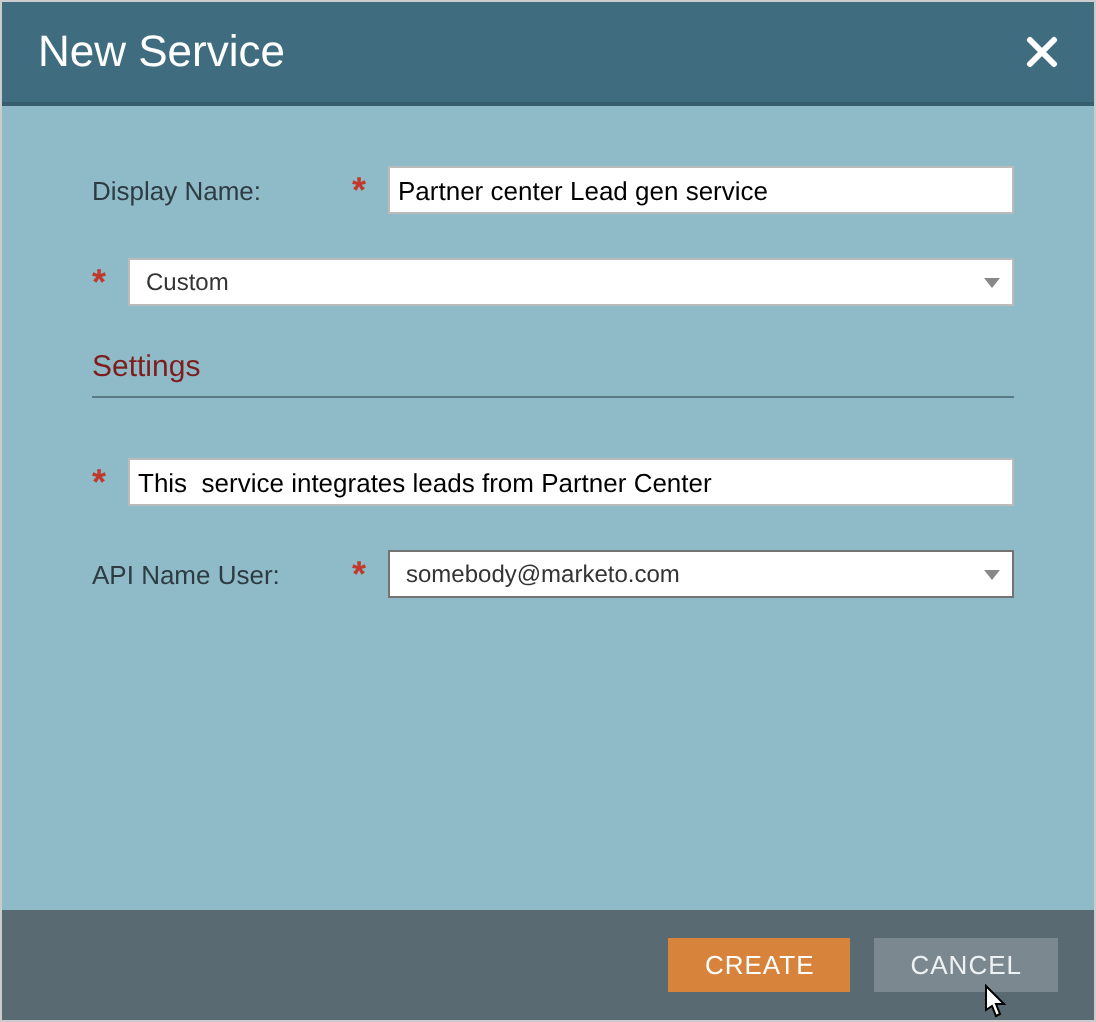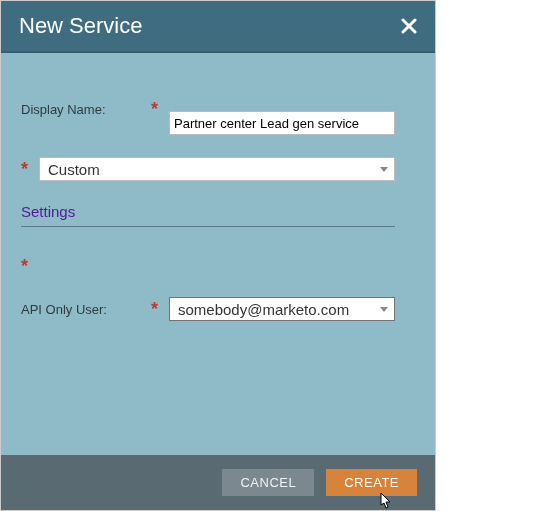--- a/index.html
+++ b/index.html
@@ -10,21 +10,21 @@
     body {
       font-family: Arial, Helvetica, sans-serif;
       font-size: 13px;
       color: #333;
       background: #fff;
       width: 548px;
       height: 511px;
       overflow: hidden;
     }
     .modal {
-      width: 436px;
+      width: 548px;
       height: 511px;
       display: flex;
       flex-direction: column;
       border: 1px solid #ccc;
     }
     .modal-header {
       background: #3f6d7f;
       color: #fff;
       padding: 12px 18px;
       display: flex;
@@ -39,21 +39,21 @@
     .close-icon svg {
       width: 16px;
       height: 16px;
       fill: #fff;
       display: block;
       cursor: pointer;
     }
     .modal-body {
       background: #8fbac7;
       flex: 1;
-      padding: 30px 40px 20px 20px;
+      padding: 30px 40px 20px 45px;
     }
     .form-row {
       display: flex;
       align-items: center;
       margin-bottom: 22px;
     }
     .form-label {
       width: 130px;
       color: #2d3b42;
       font-size: 13px;
@@ -68,45 +68,44 @@
     }
     .text-input {
       flex: 1;
       height: 24px;
       border: 1px solid #bbb;
       background: #fff;
       padding: 0 4px;
       font-size: 13px;
       font-family: inherit;
       outline: none;
-      margin-top: 28px;
     }
     .select-box {
       flex: 1;
       height: 24px;
       border: 1px solid #bbb;
       background: #fff;
       display: flex;
       align-items: center;
       justify-content: space-between;
       padding: 0 6px 0 8px;
-      font-size: 15px;
+      font-size: 12px;
       cursor: pointer;
     }
     .select-box.highlighted {
       border: 1px solid #737373;
     }
     .select-arrow svg {
       width: 8px;
       height: 5px;
       fill: #888;
       display: block;
     }
     .section-heading {
-      color: #4c1d95;
+      color: #7f1d1d;
       font-size: 15px;
       margin-top: 8px;
       margin-bottom: 6px;
       font-weight: normal;
     }
     .section-divider {
       border: none;
       border-top: 1px solid #5a7a85;
       margin-bottom: 30px;
     }
@@ -177,39 +176,40 @@
             </svg>
         </span>
       </div>
     </div>
 
     <div class="section-heading">Settings</div>
     <hr class="section-divider">
 
     <div class="form-row">
       <div class="required">*</div>
-    </div>
-
-    <div class="form-row">
-      <div class="form-label">API Only User:</div>
+      <input type="text" class="text-input" value="This  service integrates leads from Partner Center" style="">
+    </div>
+
+    <div class="form-row">
+      <div class="form-label">API Name User:</div>
       <div class="required">*</div>
       <div class="select-box highlighted">
         <span>somebody@marketo.com</span>
         <span class="select-arrow">
           <svg viewBox="0 0 8 5">
               <path d="M0 0 L4 5 L8 0 Z"></path>
             </svg>
         </span>
       </div>
     </div>
 
   </div>
 
   <div class="modal-footer">
+    <button class="btn btn-create">CREATE</button>
     <button class="btn btn-cancel">CANCEL</button>
-    <button class="btn btn-create">CREATE</button>
     <span class="cursor-pointer">
       <svg viewBox="0 0 18 20">
         <path d="M6 1 L6 13 L9 11 L11 16 L13 15 L11 10 L15 10 Z" fill="#fff" stroke="#000" stroke-width="1"></path>
       </svg>
     </span>
   </div>
 </div>
 
 </body></html>

